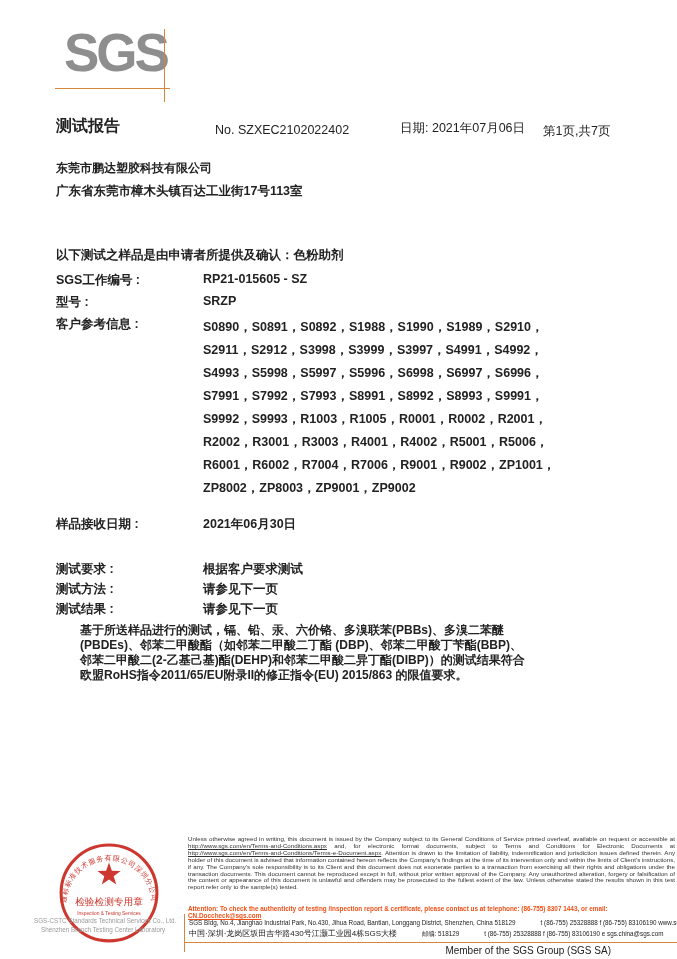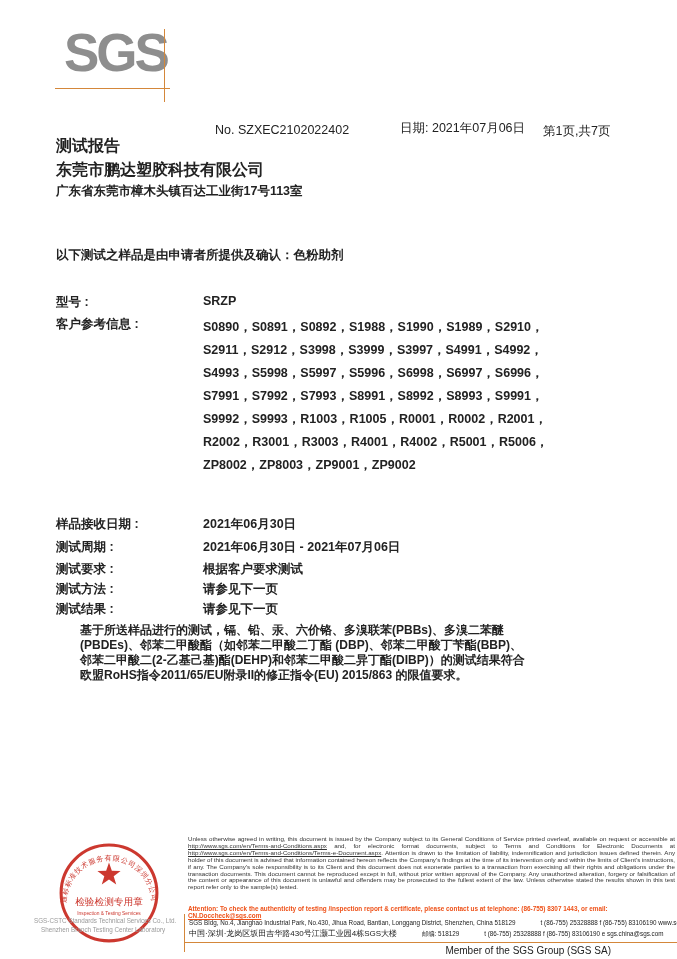--- a/index.html
+++ b/index.html
@@ -6,26 +6,26 @@
   .page{position:relative;width:677px;height:959px;background:#ffffff;overflow:hidden;
         font-family:"Liberation Sans","DejaVu Sans",sans-serif;color:#222;}
   .abs{position:absolute;}
 
   
   .logo-text{left:64px;top:26px;font-size:53px;font-weight:bold;color:#8e8e8e;letter-spacing:-3px;line-height:1;}
   .reg-v{left:164px;top:29px;width:1px;height:73px;background:#d4873a;}
   .reg-h{left:55px;top:88px;width:115px;height:1px;background:#d4873a;}
 
   
-  .hdr-title{left:56px;top:136px;font-size:16px;font-weight:bold;}
+  .hdr-title{left:56px;top:116px;font-size:16px;font-weight:bold;}
   .hdr-no{left:215px;top:123px;font-size:12.5px;}
   .hdr-date{left:400px;top:120px;font-size:12.5px;}
   .hdr-pages{left:543px;top:123px;font-size:12.5px;}
 
-  .company{left:56px;top:160px;font-size:16px;font-weight:bold;}
+  .company{left:56px;top:160px;font-size:12px;font-weight:bold;}
   .address{left:56px;top:183px;font-size:12.5px;font-weight:bold;}
   .intro{left:56px;top:247px;font-size:12.5px;font-weight:bold;}
 
   
   .row{position:absolute;left:56px;display:flex;font-size:12.5px;font-weight:bold;}
   .row .lbl{width:147px;flex:none;}
   .row-job{top:272px}.row-model{top:294px}.row-ref{top:316px}
   .row-received{top:516px}.row-period{top:539px}.row-req{top:561px}
   .row-method{top:581px}.row-result{top:601px}.row-concl{top:623px}
   .ref-lines .ref-line{line-height:23px;}
@@ -59,43 +59,44 @@
   <div class="abs hdr-title">测试报告</div>
   <div class="abs hdr-no">No. SZXEC2102022402</div>
   <div class="abs hdr-date">日期: 2021年07月06日</div>
   <div class="abs hdr-pages">第1页,共7页</div>
 
   <div class="abs company">东莞市鹏达塑胶科技有限公司</div>
   <div class="abs address">广东省东莞市樟木头镇百达工业街17号113室</div>
 
   <div class="abs intro">以下测试之样品是由申请者所提供及确认：色粉助剂</div>
 
+  <div class="row row-job">
+    <span class="lbl">SGS工作编号 :</span>
+    <span class="val">RP21-015605 - SZ</span>
+  </div>
   <div class="row row-model">
     <span class="lbl">型号 :</span>
     <span class="val">SRZP</span>
   </div>
   <div class="row row-ref">
     <span class="lbl">客户参考信息 :</span>
     <span class="val ref-lines">
         <div class="ref-line">S0890，S0891，S0892，S1988，S1990，S1989，S2910，</div>
         <div class="ref-line">S2911，S2912，S3998，S3999，S3997，S4991，S4992，</div>
         <div class="ref-line">S4993，S5998，S5997，S5996，S6998，S6997，S6996，</div>
         <div class="ref-line">S7991，S7992，S7993，S8991，S8992，S8993，S9991，</div>
         <div class="ref-line">S9992，S9993，R1003，R1005，R0001，R0002，R2001，</div>
         <div class="ref-line">R2002，R3001，R3003，R4001，R4002，R5001，R5006，</div>
+        <div class="ref-line">R6001，R6002，R7004，R7006，R9001，R9002，ZP1001，</div>
         <div class="ref-line">ZP8002，ZP8003，ZP9001，ZP9002</div>
       </span>
   </div>
   <div class="row row-received">
     <span class="lbl">样品接收日期 :</span>
     <span class="val">2021年06月30日</span>
-  </div>
-  <div class="row row-period">
-    <span class="lbl">测试周期 :</span>
-    <span class="val">2021年06月30日 - 2021年07月06日</span>
   </div>
   <div class="row row-req">
     <span class="lbl">测试要求 :</span>
     <span class="val">根据客户要求测试</span>
   </div>
   <div class="row row-method">
     <span class="lbl">测试方法 :</span>
     <span class="val">请参见下一页</span>
   </div>
   <div class="row row-result">

